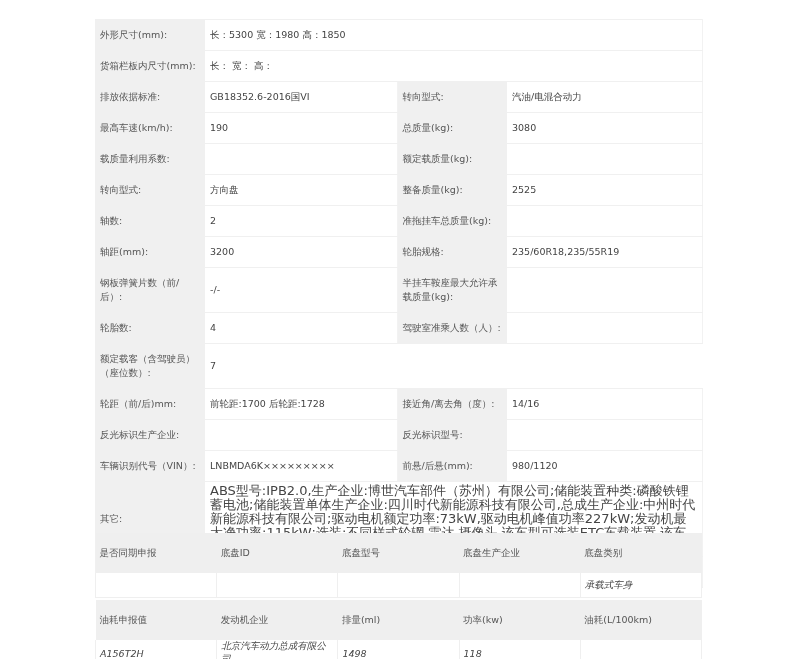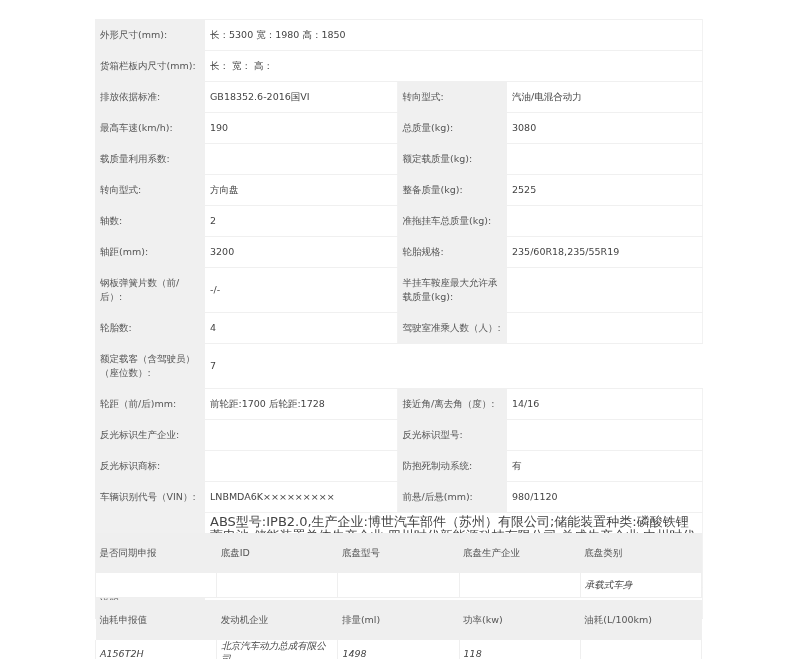--- a/index.html
+++ b/index.html
@@ -96,26 +96,20 @@
       <td class="lbl">接近角/离去角（度）:</td>
       <td class="val">14/16</td>
     </tr>
     <tr class="r">
       <td class="lbl">反光标识生产企业:</td>
       <td class="val"></td>
       <td class="lbl">反光标识型号:</td>
       <td class="val"></td>
     </tr>
     <tr class="r">
-      <td class="lbl">反光标识商标:</td>
-      <td class="val"></td>
-      <td class="lbl">防抱死制动系统:</td>
-      <td class="val">有</td>
-    </tr>
-    <tr class="r">
       <td class="lbl">车辆识别代号（VIN）:</td>
       <td class="val">LNBMDA6K×××××××××</td>
       <td class="lbl">前悬/后悬(mm):</td>
       <td class="val">980/1120</td>
     </tr>
     <tr class="xtall" style="height:62px">
       <td class="lbl">其它:</td>
       <td class="val" colspan="3" style="font-size:13px;line-height:14px;padding:2px 5px;">ABS型号:IPB2.0,生产企业:博世汽车部件（苏州）有限公司;储能装置种类:磷酸铁锂蓄电池;储能装置单体生产企业:四川时代新能源科技有限公司,总成生产企业:中州时代新能源科技有限公司;驱动电机额定功率:73kW,驱动电机峰值功率227kW;发动机最大净功率:115kW;选装:不同样式轮辋,雷达,摄像头,该车型可选装ETC车载装置,该车配备汽车事件数据记录系统(EDR),允许外接充电。</td>
     </tr>
     <tr class="r">

